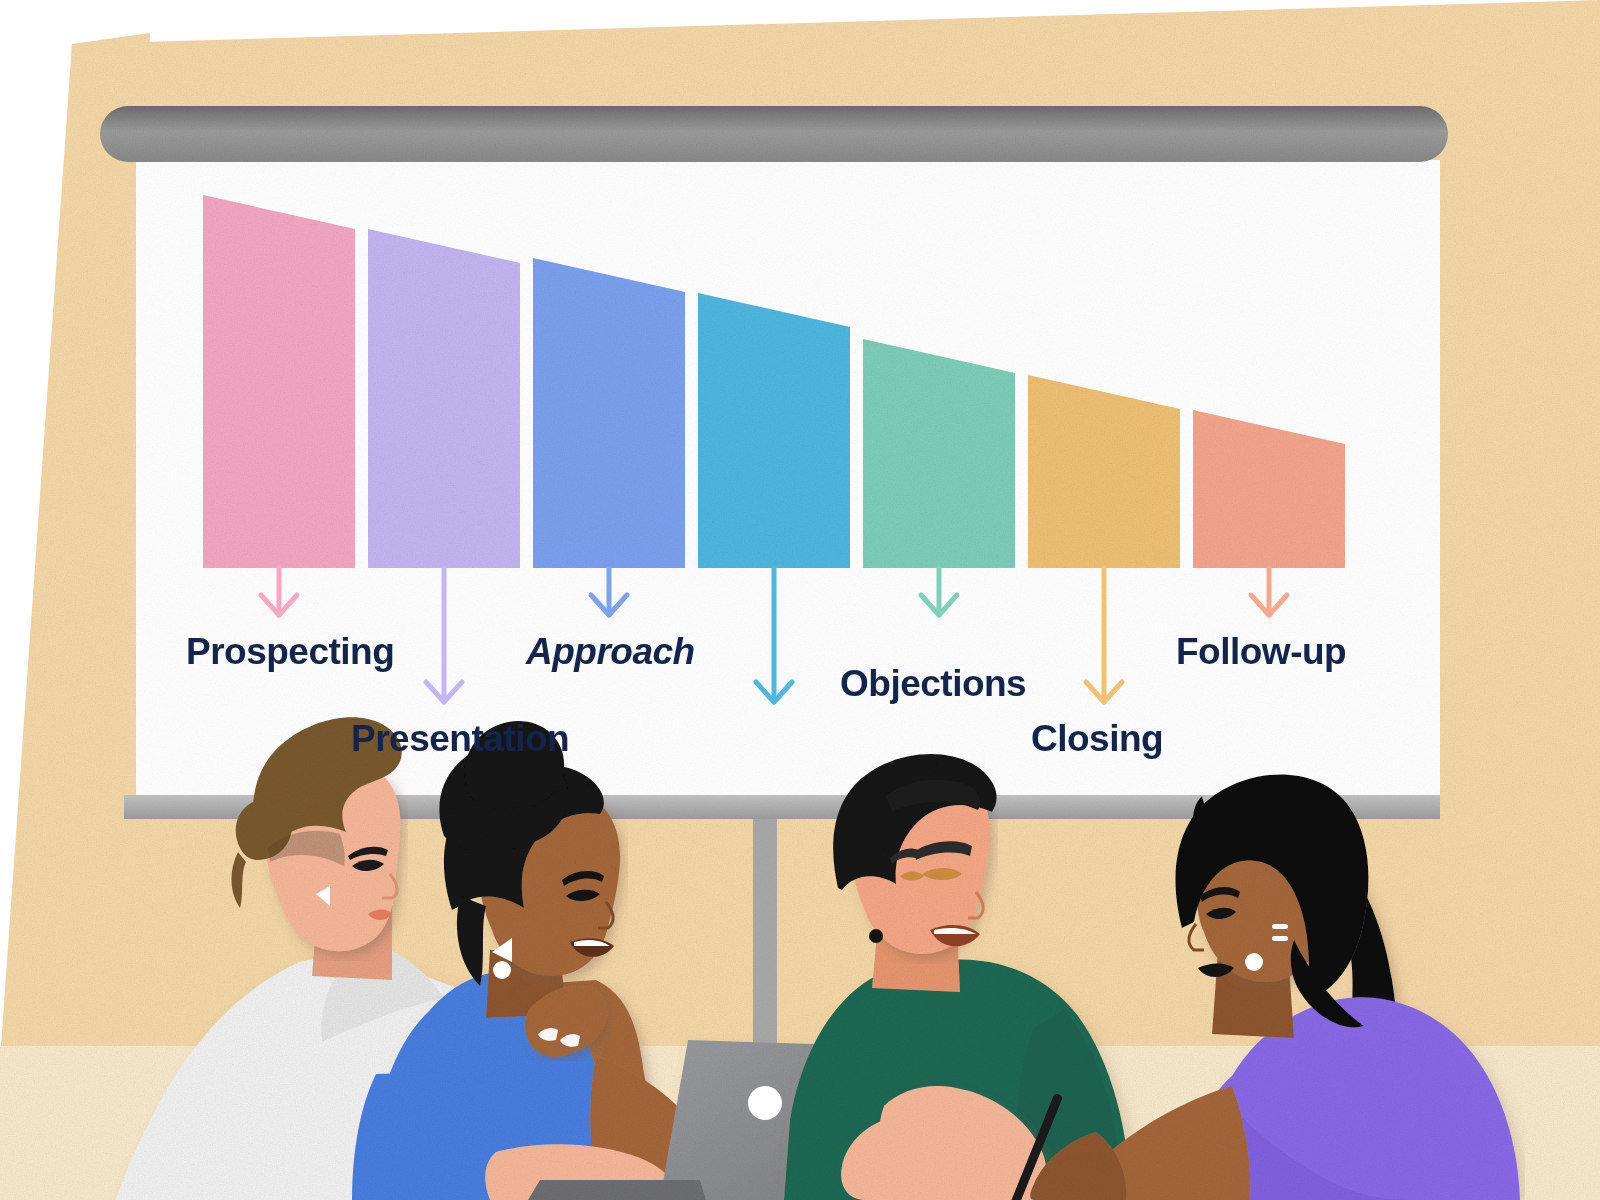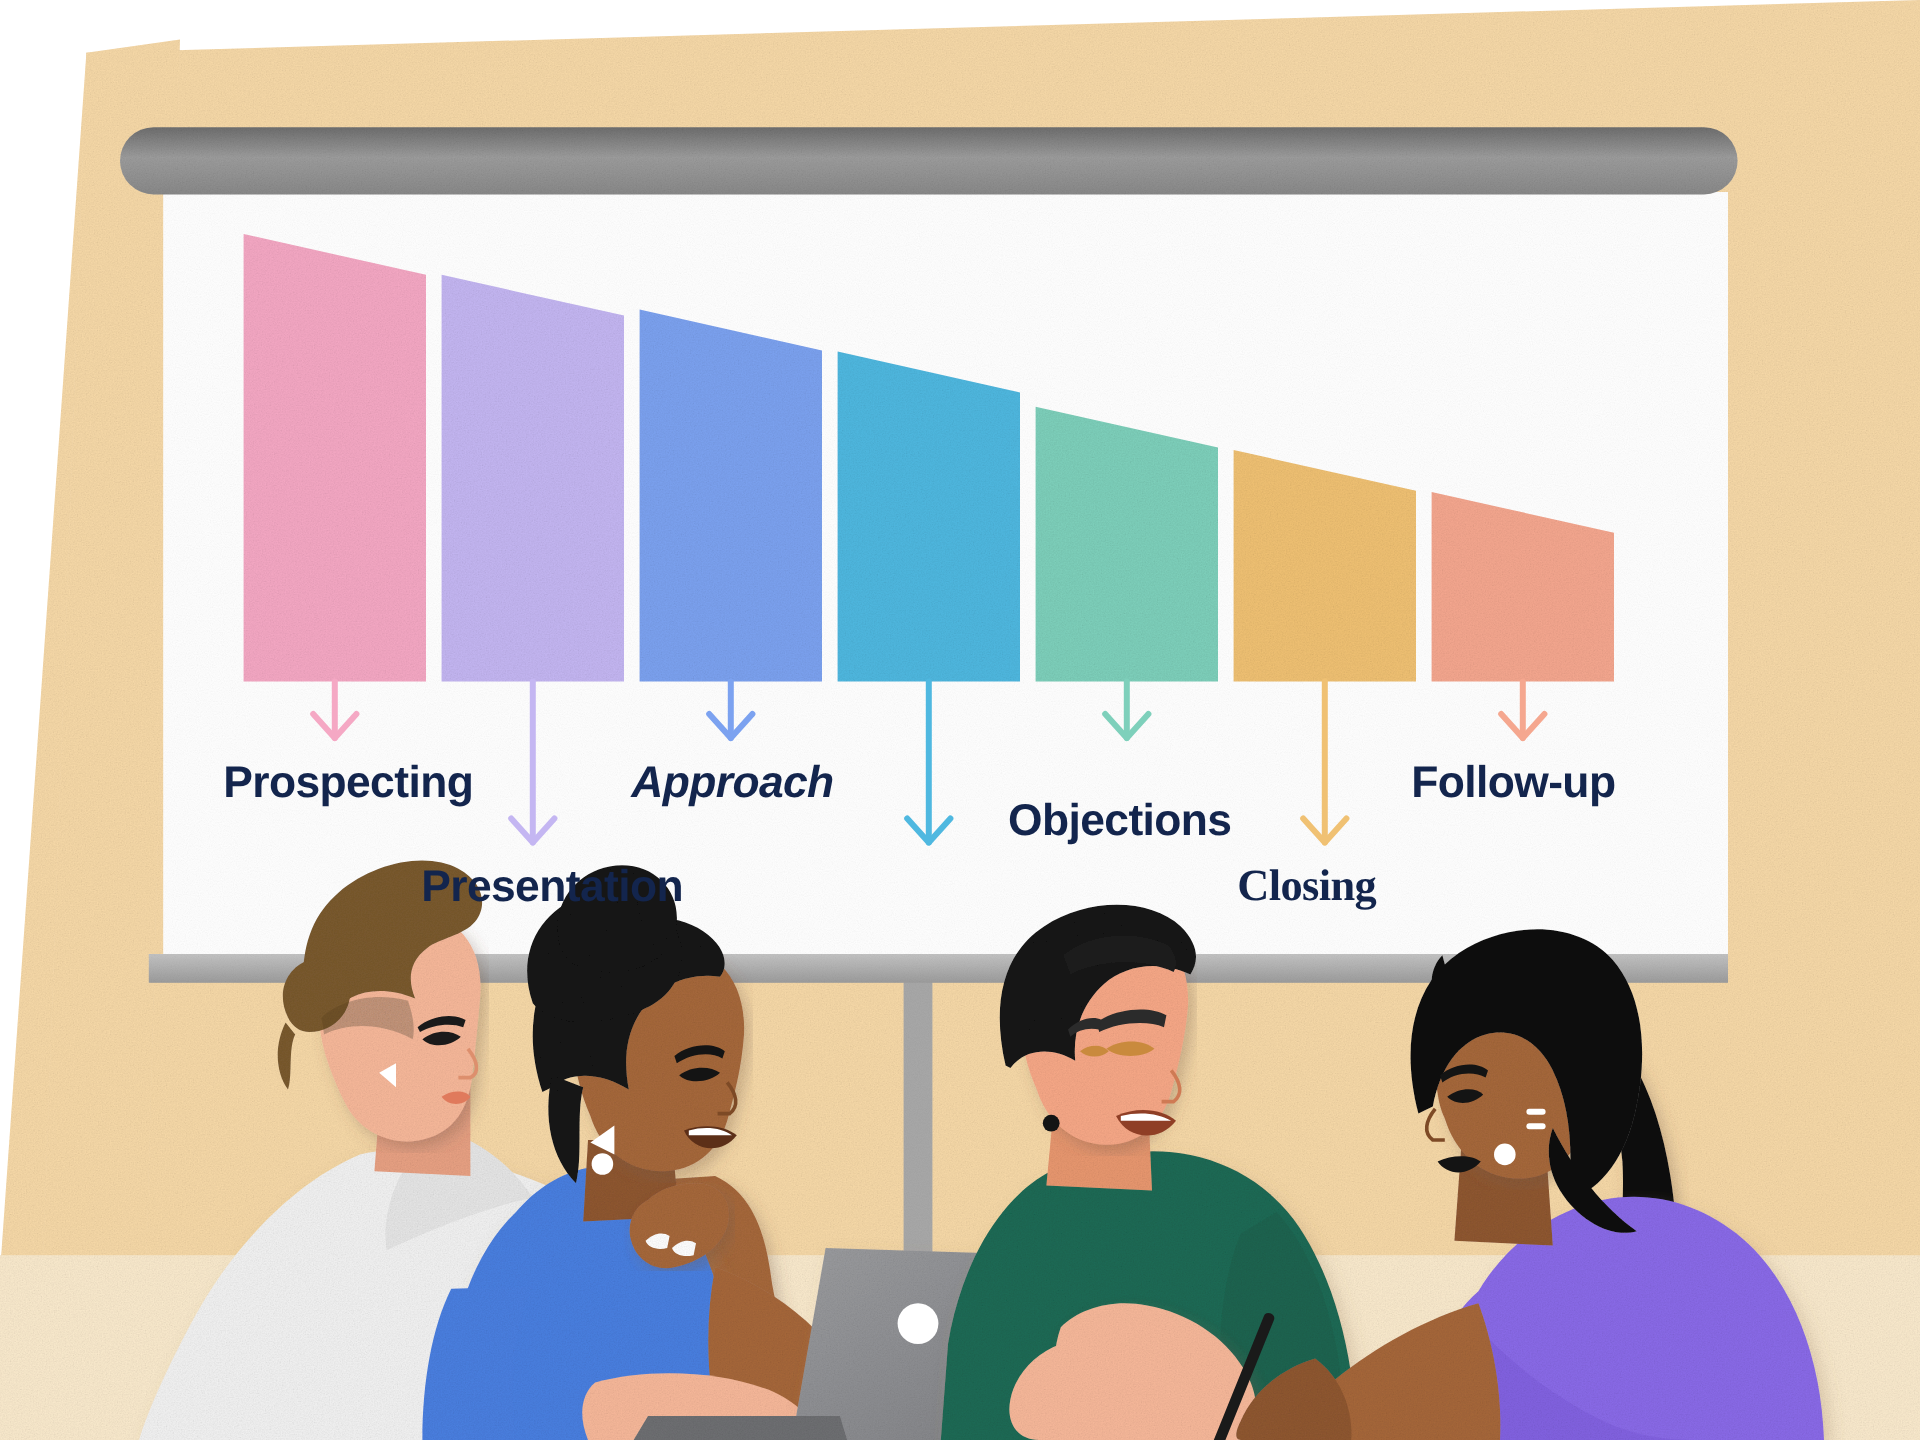--- a/index.html
+++ b/index.html
@@ -397,16 +397,16 @@
         </g>
       </g>
 
     </g>
   </svg>
 
   <div class="lbl" style="left:186px;  top:633px;">Prospecting</div>
   <div class="lbl" style="left:351px;  top:720px;">Presentation</div>
   <div class="lbl" style="left:526px;  top:633px;font-style:italic;">Approach</div>
   <div class="lbl" style="left:840px;  top:633px;margin-top:32px;">Objections</div>
-  <div class="lbl" style="left:1031px; top:720px;font-family:Liberation Serif, serif;">Closing</div>
+  <div class="lbl" style="left:1031px; top:720px;">Closing</div>
   <div class="lbl" style="left:1176px; top:633px;">Follow-up</div>
 
 </div>
 
 </body></html>

